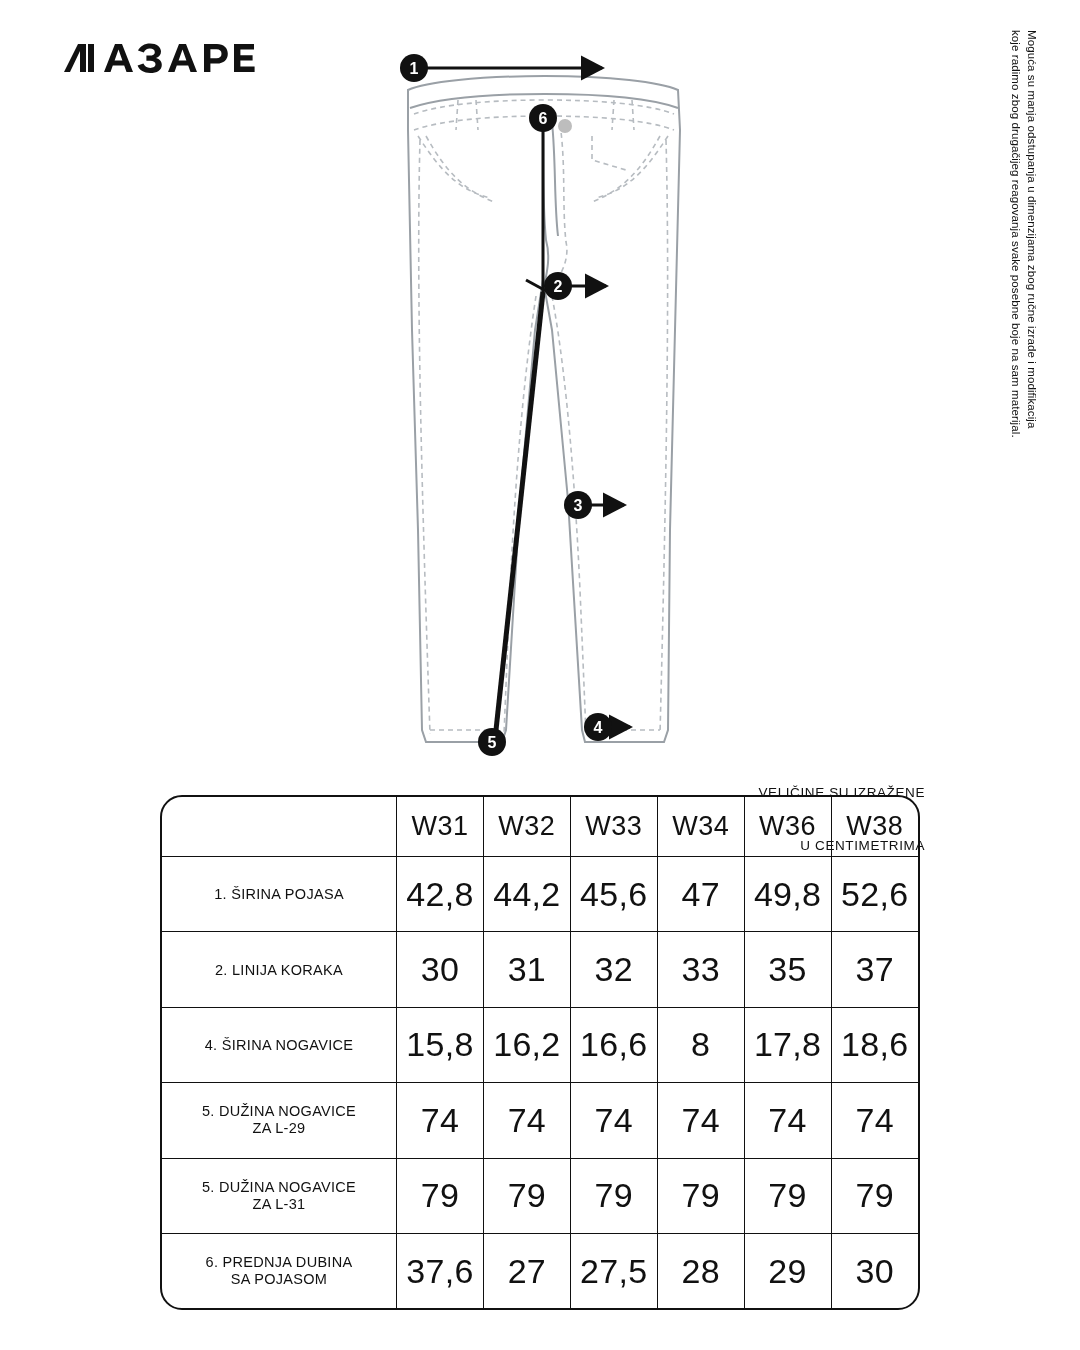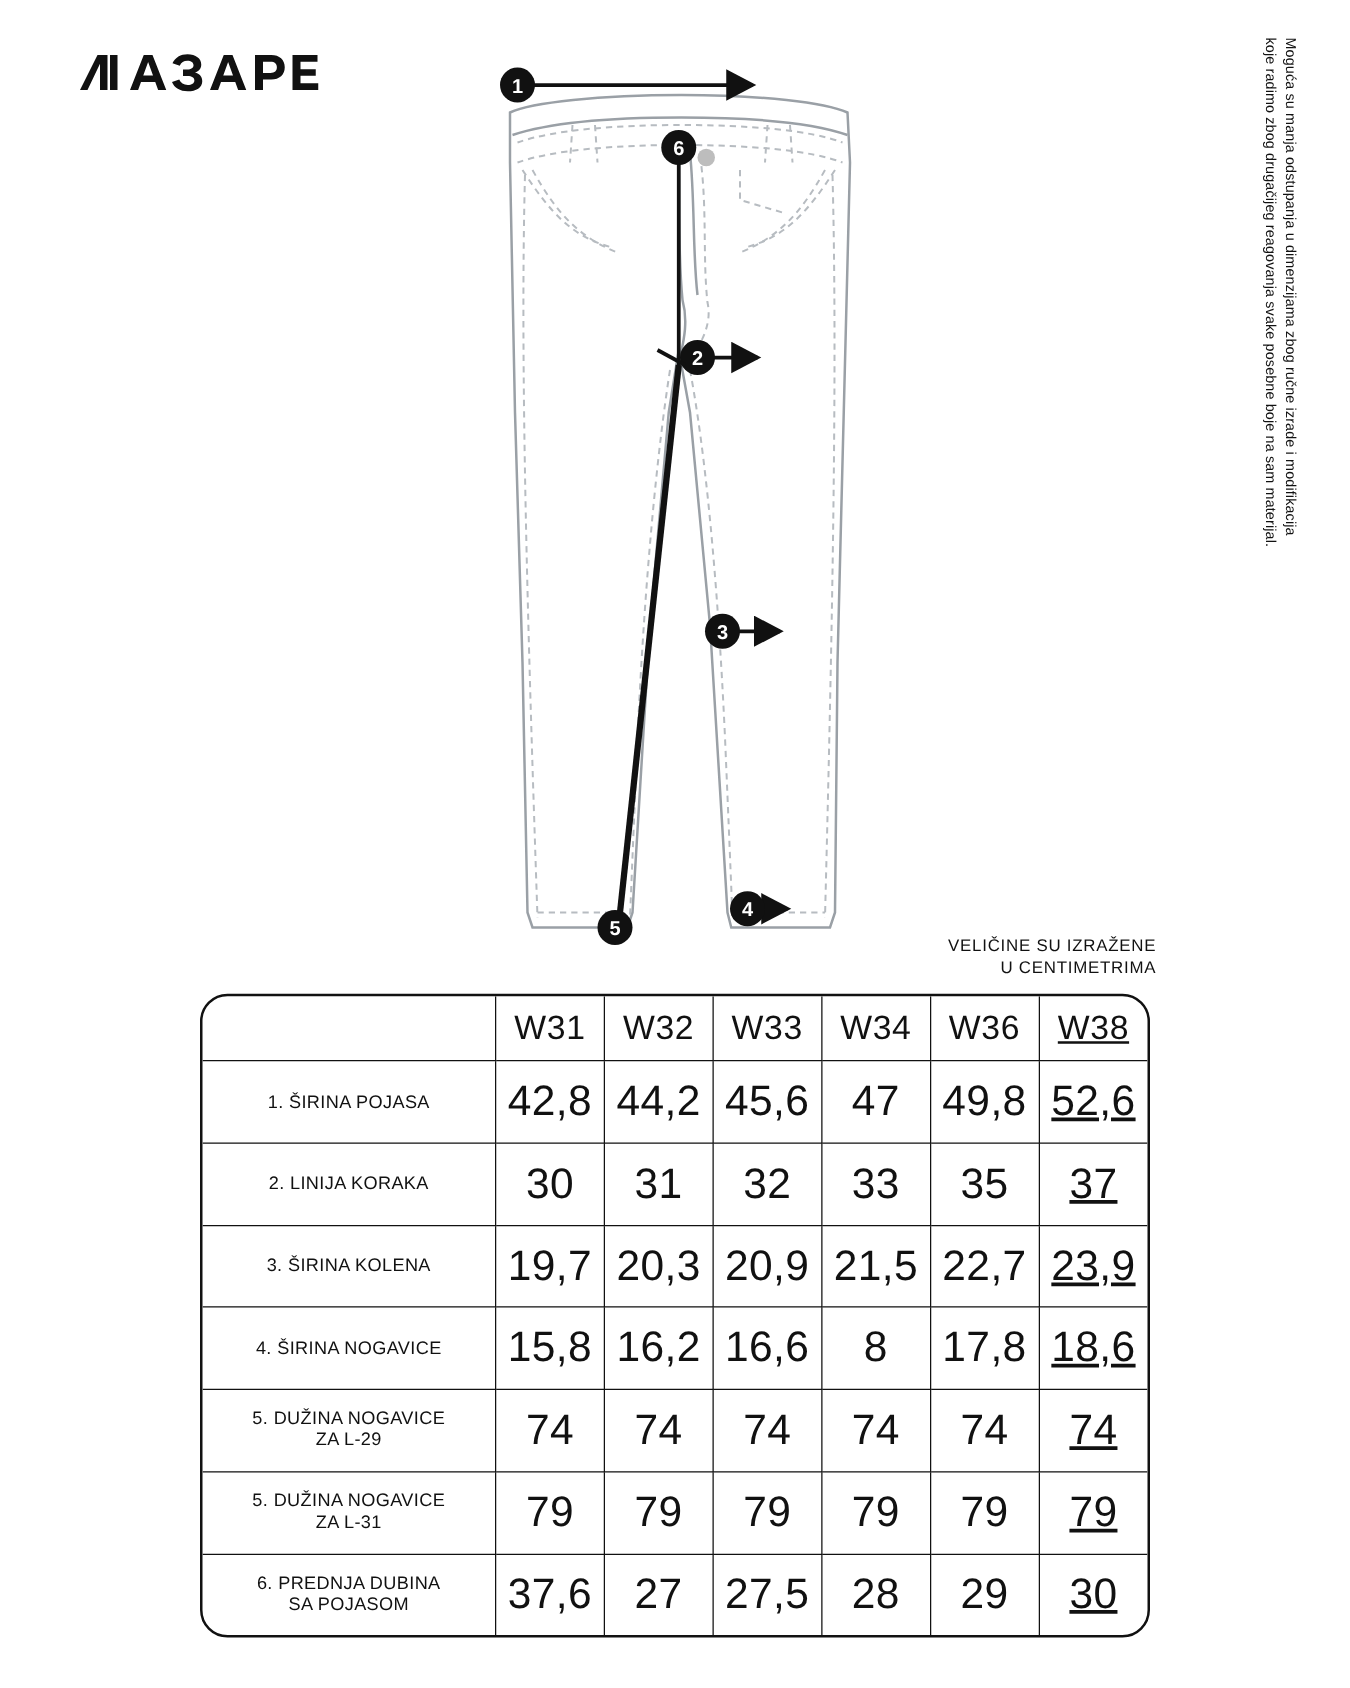--- a/index.html
+++ b/index.html
@@ -64,21 +64,21 @@
   .units {
     position: absolute;
     right: 155px;
     top: 748px;
     text-align: right;
     font-size: 13.5px;
     line-height: 17px;
     letter-spacing: 0.6px;
     font-weight: 400;
   }
-  .units span { display: block; }
+  .units span { display: block; margin-top: 36px; }
 
   
   .table-wrap {
     position: absolute;
     left: 160px;
     top: 795px;
     width: 760px;
     height: 515px;
     border: 2px solid #111;
     border-radius: 22px;
@@ -94,21 +94,21 @@
   th, td {
     border: 1px solid #111;
     text-align: center;
     vertical-align: middle;
     padding: 0;
   }
   
   tr:first-child th, tr:first-child td { border-top: none; }
   tr:last-child th, tr:last-child td { border-bottom: none; }
   tr th:first-child, tr td:first-child { border-left: none; }
-  tr th:last-child, tr td:last-child { border-right: none; text-decoration: underline; }
+  tr th:last-child, tr td:last-child { border-right: none; }
 
   .rowlabel {
     width: 222px;
     font-size: 14.5px;
     letter-spacing: 0.3px;
     line-height: 18px;
     font-weight: 400;
     padding: 0 6px;
   }
   .hdr {
@@ -280,29 +280,20 @@
       <tr>
         <td class="rowlabel">2. LINIJA KORAKA</td>
         <td class="val">30</td>
         <td class="val">31</td>
         <td class="val">32</td>
         <td class="val">33</td>
         <td class="val">35</td>
         <td class="val">37</td>
       </tr>
 
-      <tr>
-        <td class="rowlabel">3. ŠIRINA KOLENA</td>
-        <td class="val">19,7</td>
-        <td class="val">20,3</td>
-        <td class="val">20,9</td>
-        <td class="val">21,5</td>
-        <td class="val">22,7</td>
-        <td class="val">23,9</td>
-      </tr>
 
       <tr>
         <td class="rowlabel">4. ŠIRINA NOGAVICE</td>
         <td class="val">15,8</td>
         <td class="val">16,2</td>
         <td class="val">16,6</td>
         <td class="val">8</td>
         <td class="val">17,8</td>
         <td class="val">18,6</td>
       </tr>

